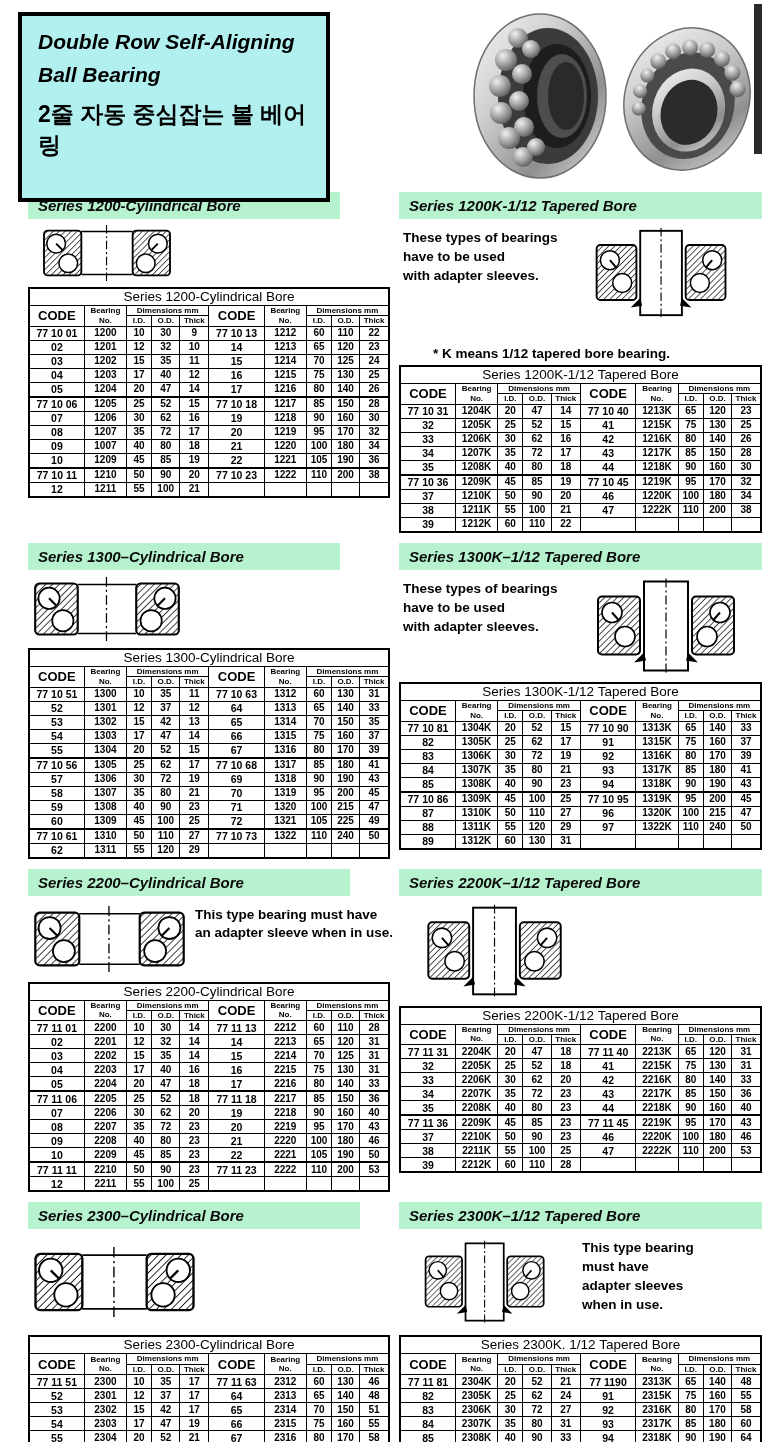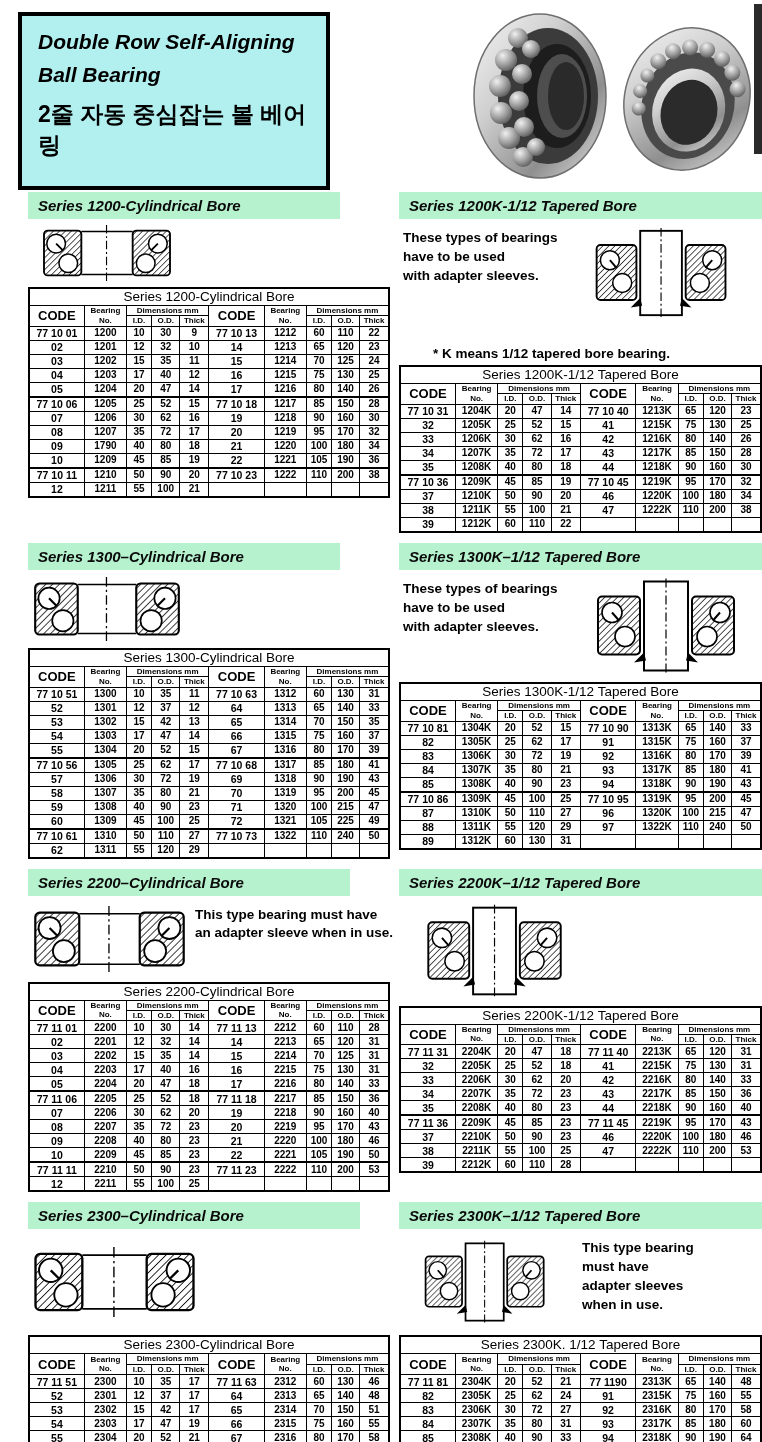--- a/index.html
+++ b/index.html
@@ -4,21 +4,21 @@
 <style>
   html,body{margin:0;padding:0;}
   body{
     width:762px;height:1442px;background:#ffffff;position:relative;overflow:hidden;
     font-family:"Liberation Sans","DejaVu Sans",sans-serif;color:#000;
   }
   
   .hdr{position:relative;width:762px;height:192px;}
   .title-box{
     position:absolute;left:18px;top:12px;width:288px;height:160px;
-    border:4px solid #000;background:#b2f0f0;padding:10px 0 0 16px;box-sizing:content-box;
+    border:4px solid #000;background:#b2f0f0;padding:10px 0 12px 16px;box-sizing:content-box;
   }
   .title-en{font-size:21px;font-weight:bold;font-style:italic;line-height:1.55;letter-spacing:0;}
   .title-ko{font-size:23px;font-weight:bold;margin-top:8px;}
   .photos{position:absolute;left:462px;top:4px;width:300px;height:184px;}
   
   .grid{
     display:grid;grid-template-columns:362px 363px;column-gap:9px;row-gap:10px;
     padding-left:28px;align-items:start;
   }
   .sec{width:100%;}
@@ -259,21 +259,21 @@
             <td class="c-num">72</td>
             <td class="c-num">17</td>
             <td class="c-code">20</td>
             <td class="c-brg">1219</td>
             <td class="c-num">95</td>
             <td class="c-num">170</td>
             <td class="c-num">32</td>
           </tr>
           <tr class="body-row">
             <td class="c-code">09</td>
-            <td class="c-brg">1790</td>
+            <td class="c-brg">1007</td>
             <td class="c-num">40</td>
             <td class="c-num">80</td>
             <td class="c-num">18</td>
             <td class="c-code">21</td>
             <td class="c-brg">1220</td>
             <td class="c-num">100</td>
             <td class="c-num">180</td>
             <td class="c-num">34</td>
           </tr>
           <tr class="body-row">

